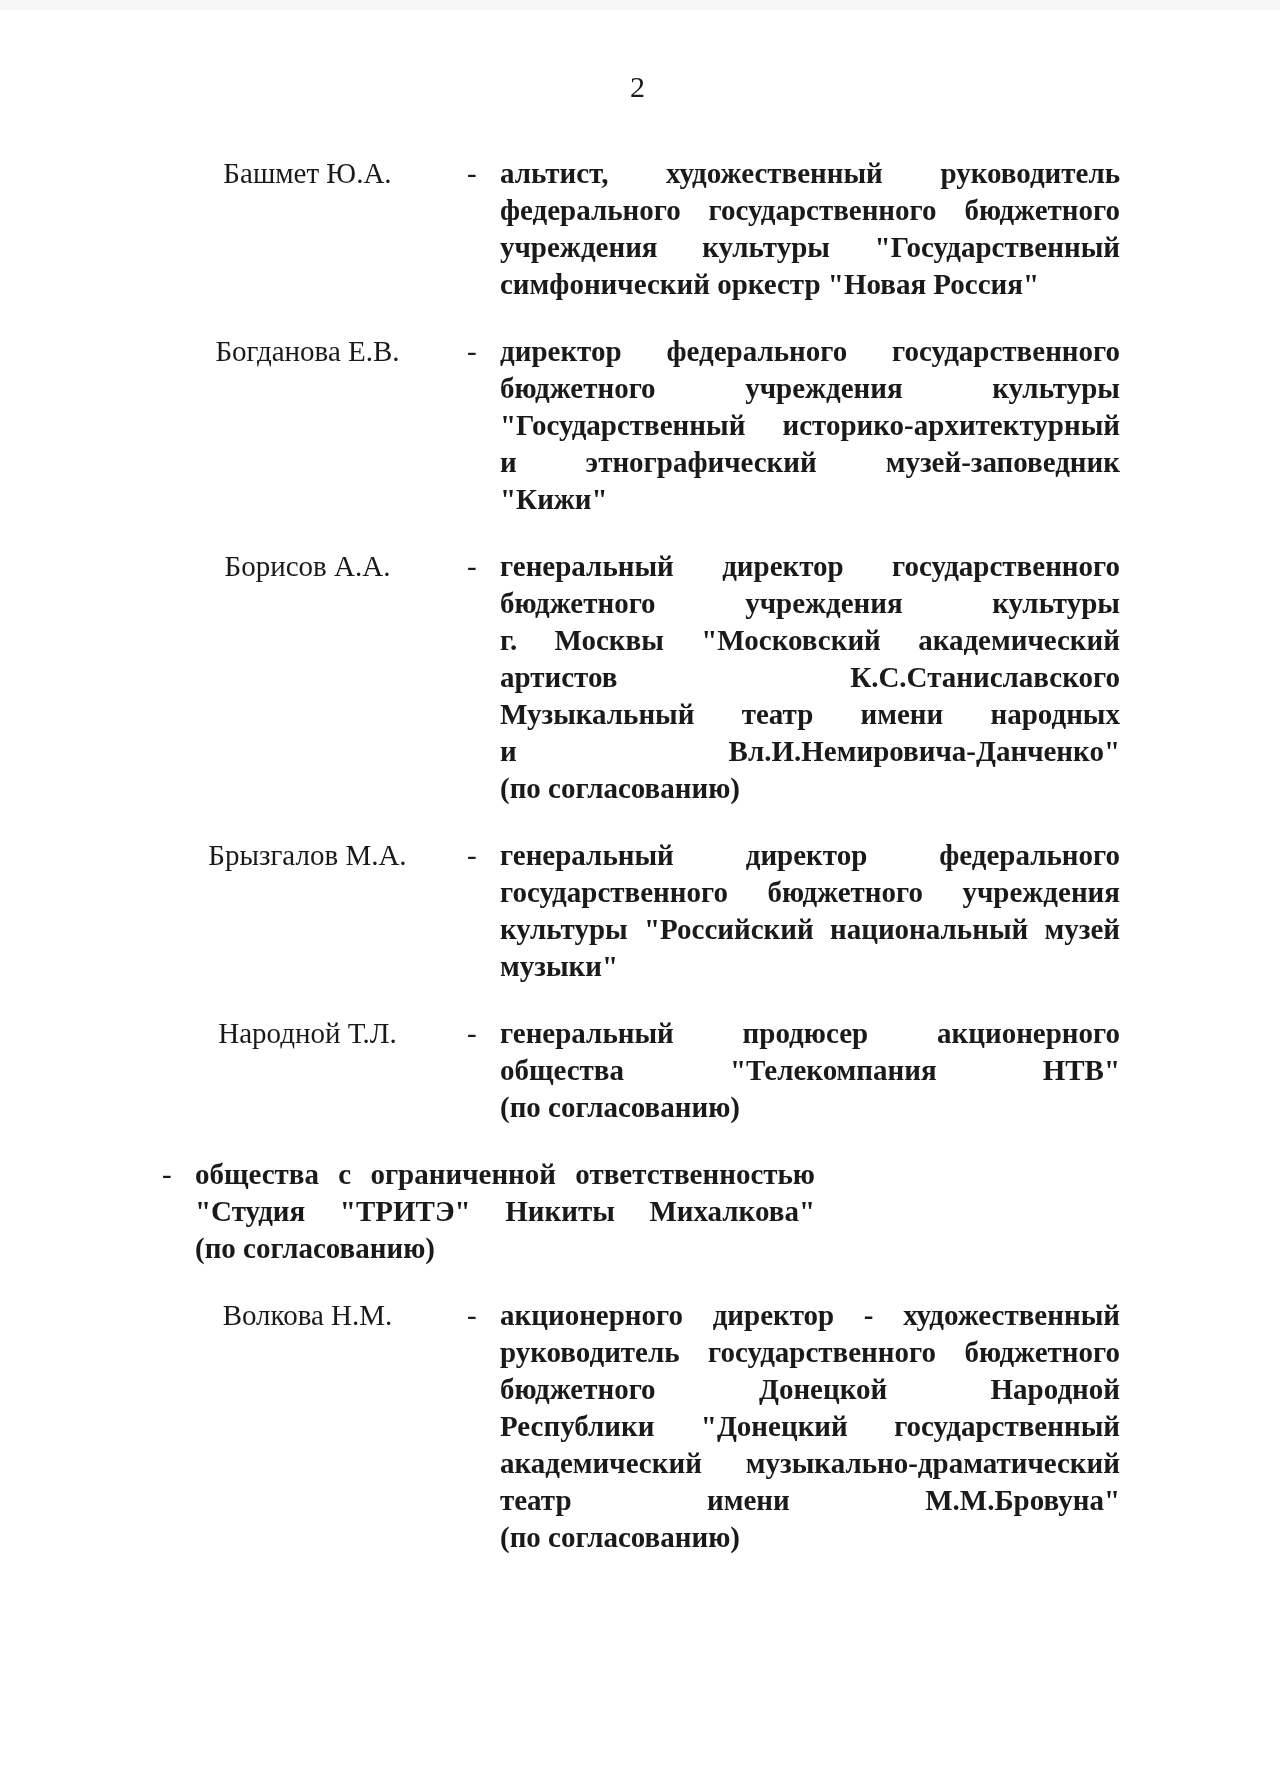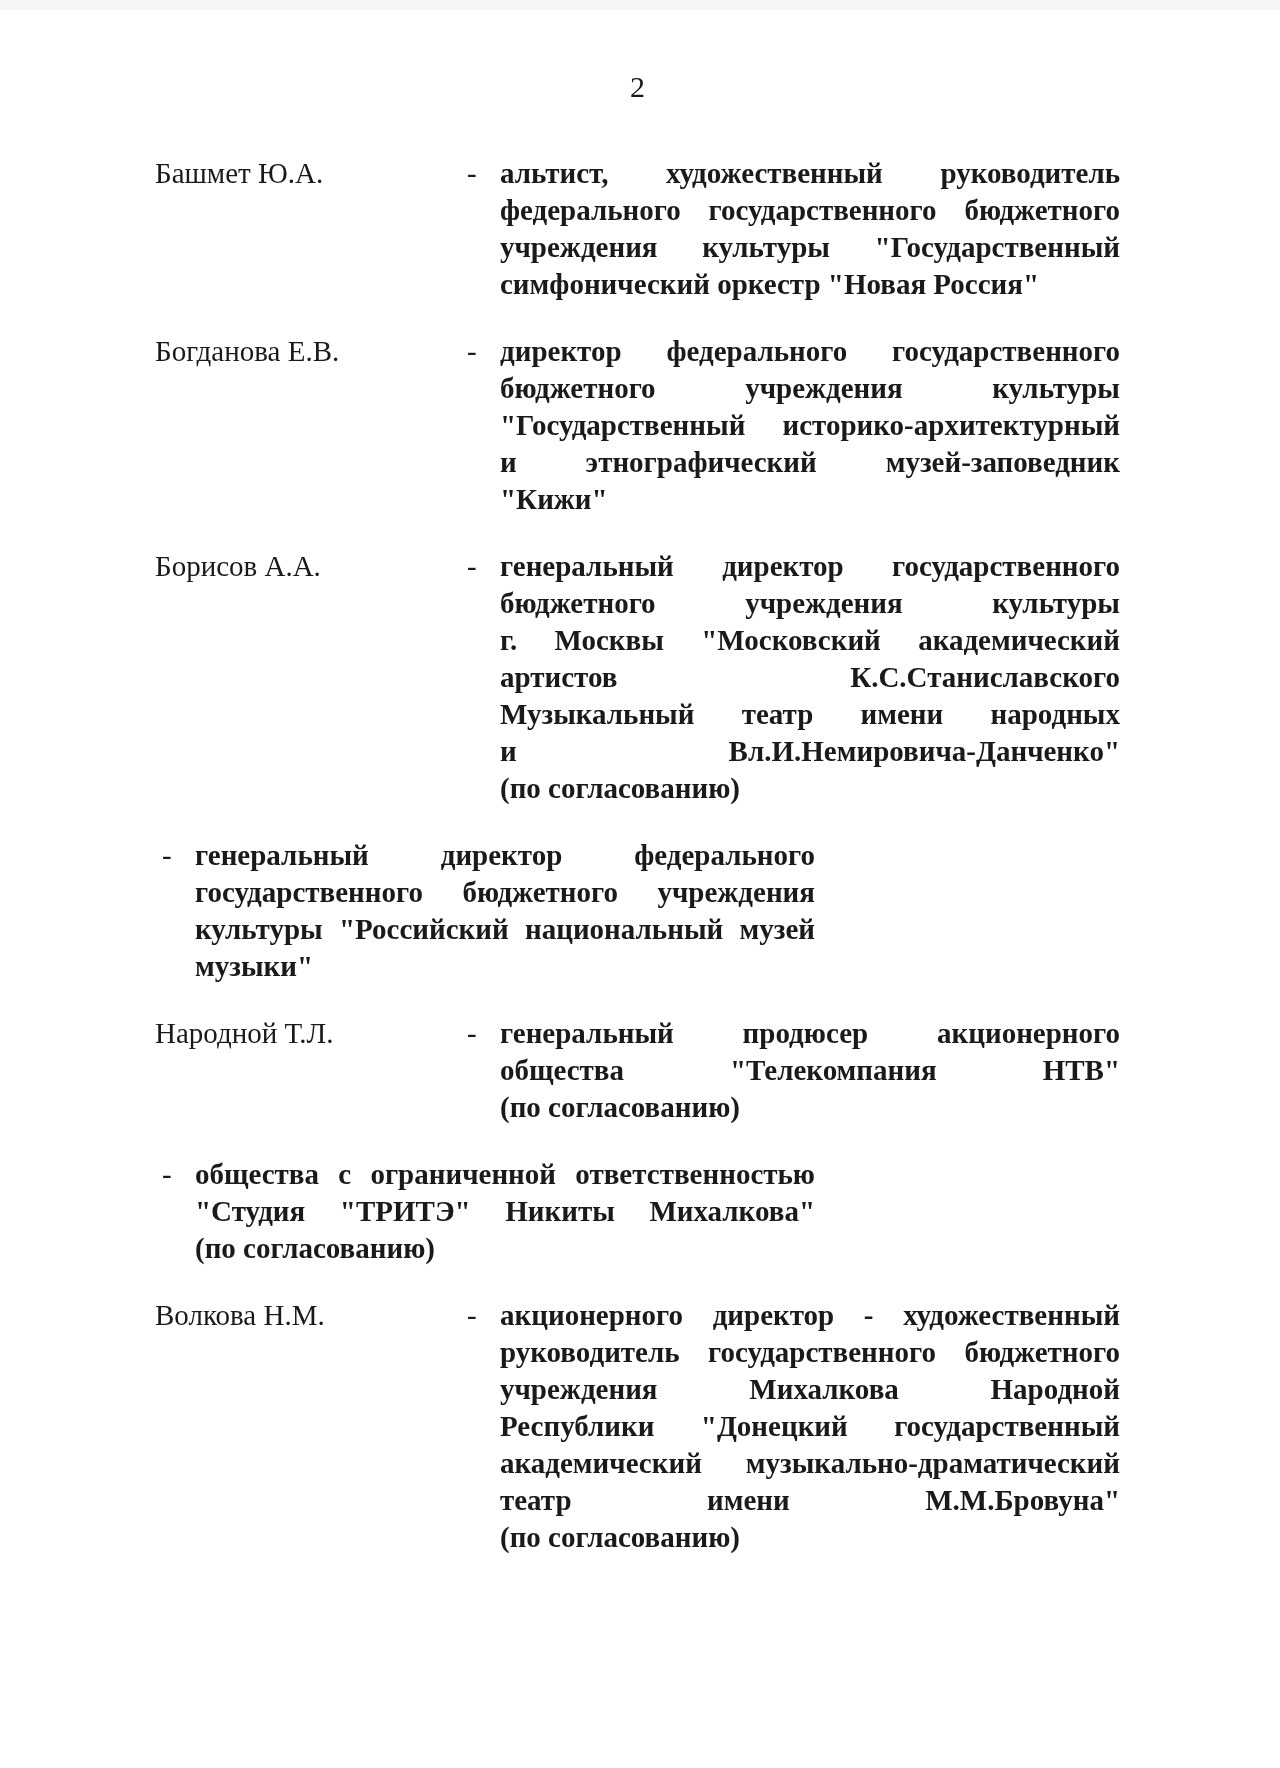--- a/index.html
+++ b/index.html
@@ -42,20 +42,21 @@
     align-items: flex-start;
     margin-bottom: 30px;
     font-size: 29px;
     line-height: 37px;
   }
   .entry:last-child { margin-bottom: 0; }
   .name-cell {
     width: 305px;
     flex: 0 0 305px;
     white-space: nowrap;
+    text-align: center;
   }
   .dash-cell {
     width: 40px;
     flex: 0 0 40px;
     padding-left: 7px;
     box-sizing: border-box;
   }
   .desc-cell {
     width: 620px;
     flex: 0 0 620px;
@@ -108,20 +109,21 @@
             <div class="line just">бюджетного учреждения культуры</div>
             <div class="line just">г. Москвы "Московский академический</div>
             <div class="line just">артистов К.С.Станиславского</div>
             <div class="line just">Музыкальный театр имени народных</div>
             <div class="line just">и Вл.И.Немировича-Данченко"</div>
             <div class="line">(по согласованию)</div>
           </div>
   </div>
 
   <div class="entry">
+    <div class="name-cell">Брызгалов М.А.</div>
     <div class="dash-cell">-</div>
     <div class="desc-cell">
             <div class="line just">генеральный директор федерального</div>
             <div class="line just">государственного бюджетного учреждения</div>
             <div class="line just">культуры "Российский национальный музей</div>
             <div class="line">музыки"</div>
           </div>
   </div>
 
   <div class="entry">
@@ -142,21 +144,21 @@
             <div class="line">(по согласованию)</div>
           </div>
   </div>
 
   <div class="entry">
     <div class="name-cell">Волкова Н.М.</div>
     <div class="dash-cell">-</div>
     <div class="desc-cell">
             <div class="line just">акционерного директор - художественный</div>
             <div class="line just">руководитель государственного бюджетного</div>
-            <div class="line just">учреждения Михалкова Народной</div>
+            <div class="line just">бюджетного Донецкой Народной</div>
             <div class="line just">Республики "Донецкий государственный</div>
             <div class="line just">академический музыкально-драматический</div>
             <div class="line just">театр имени М.М.Бровуна"</div>
             <div class="line">(по согласованию)</div>
           </div>
   </div>
 </div>
   </div>
 </div>
 

